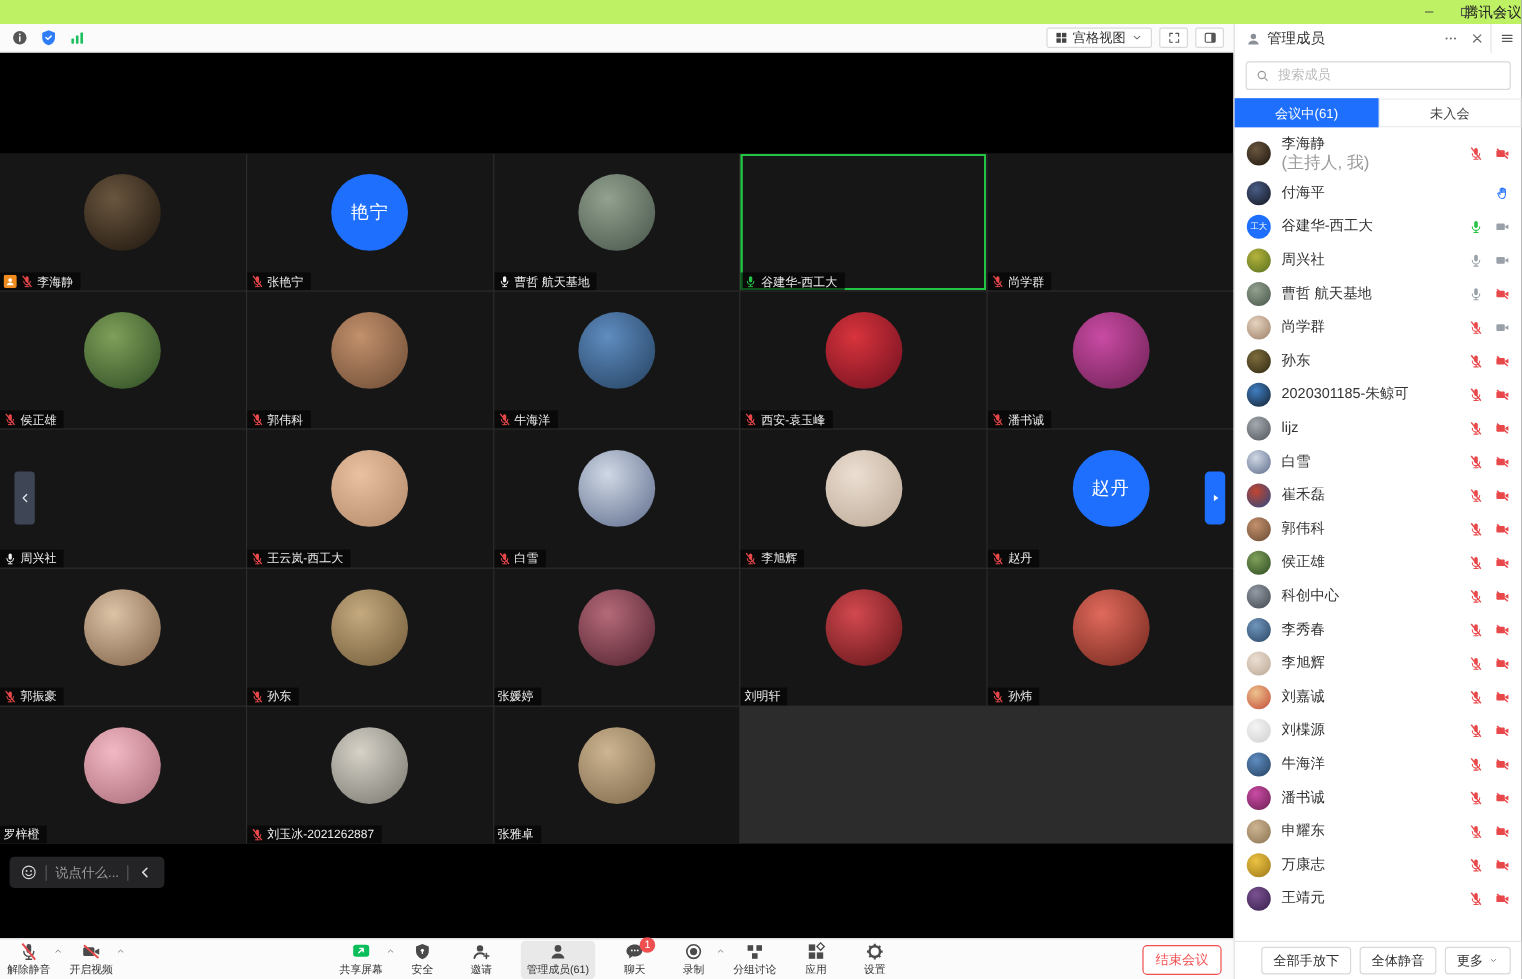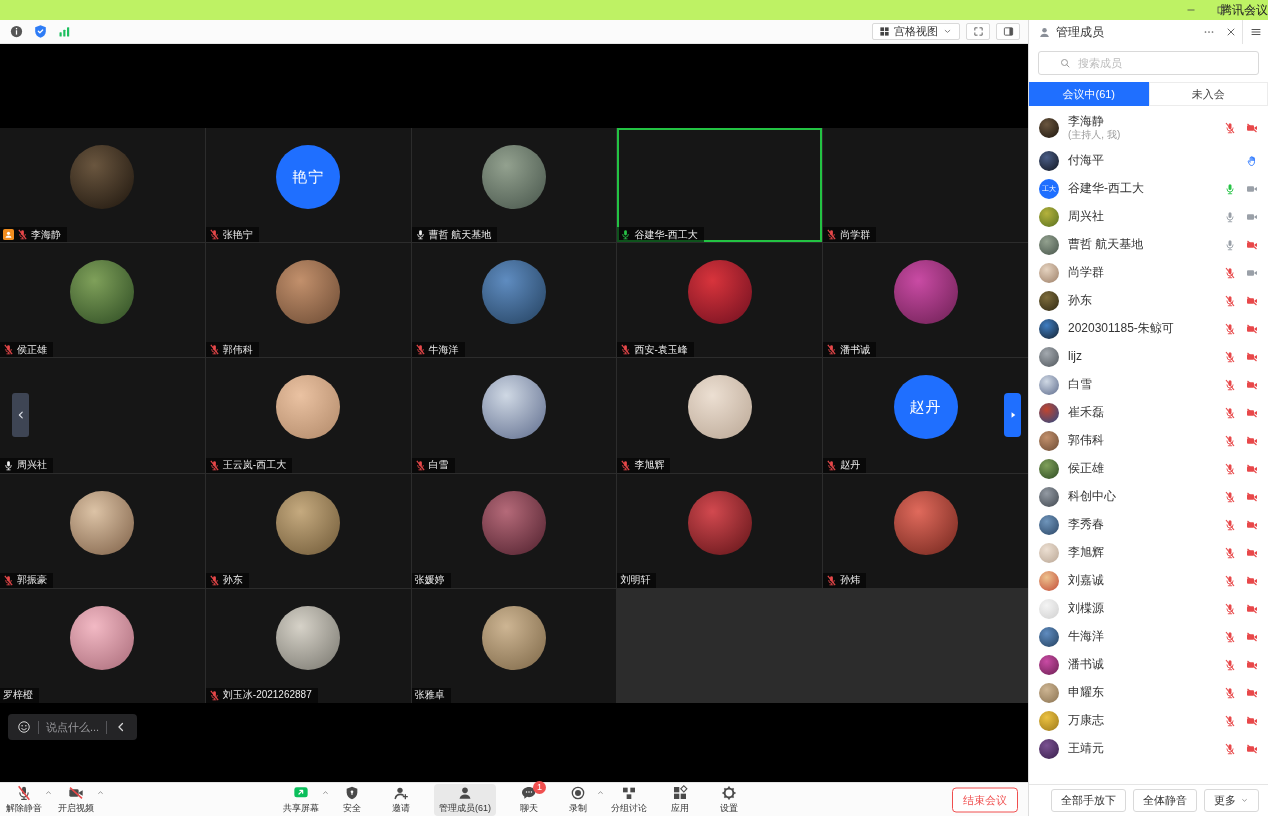--- a/index.html
+++ b/index.html
@@ -77,38 +77,38 @@
   .panel{position:absolute;top:20px;right:0;width:240px;bottom:0;background:#fff;
     border-left:1px solid #ddd;display:flex;flex-direction:column;}
   .panel-header{height:24px;flex:none;display:flex;align-items:center;padding-left:9px;gap:5px;}
   .ph-ic{width:13px;height:13px;display:inline-flex;}
   .ph-title{font-size:12px;color:#333;}
   .ph-right{margin-left:auto;display:flex;align-items:center;height:100%;}
   .ph-btn{width:22px;height:100%;display:flex;align-items:center;justify-content:center;cursor:pointer;}
   .ph-btn svg{width:12px;height:12px;}
   .ph-menu{border-left:1px solid #e3e3e3;width:26px;}
   .search-wrap{margin:7px 9px 4px;height:24px;border:1px solid #d9d9d9;border-radius:3px;
-    display:flex;align-items:center;padding:0 20px;gap:5px;flex:none;background:#fff;}
+    display:flex;align-items:center;padding:0 7px;gap:5px;flex:none;background:#fff;}
   .search-wrap svg{width:12px;height:12px;flex:none;}
   .search-input{border:none;outline:none;flex:1;font-size:11px;color:#333;min-width:0;
     font-family:inherit;}
   .search-input::placeholder{color:#bbb;}
   .tabs{display:flex;height:24px;flex:none;margin-top:3px;}
   .tab{flex:1;display:flex;align-items:center;justify-content:center;font-size:11px;color:#444;
     background:#fff;border:1px solid #ececec;cursor:pointer;}
   .tab.active{background:#1f6fff;color:#fff;border-color:#1f6fff;}
   .members{flex:1;overflow:hidden;padding-top:3px;}
   .member{height:28px;display:flex;align-items:center;padding:0 10px;gap:9px;}
   .member.tall{height:38px;}
   .m-avatar{width:20px;height:20px;border-radius:50%;flex:none;}
   .m-avatar.initials{background:#1f6fff;color:#fff;font-size:7px;display:flex;
     align-items:center;justify-content:center;}
   .m-text{display:flex;flex-direction:column;justify-content:center;min-width:0;}
   .m-name{font-size:12px;color:#333;line-height:1.15;white-space:nowrap;overflow:hidden;}
-  .m-sub{font-size:10px;color:#9a9a9a;line-height:1.2;}
+  .m-sub{font-size:14px;color:#9a9a9a;line-height:1.2;}
   .m-icons{margin-left:auto;display:flex;gap:10px;align-items:center;flex:none;}
   .m-ic{width:12px;height:12px;display:inline-flex;cursor:pointer;}
   .panel-footer{height:32px;flex:none;border-top:1px solid #e5e5e5;display:flex;align-items:center;
     justify-content:flex-end;gap:7px;padding-right:9px;background:#fff;}
   .pf-btn{border:1px solid #d9d9d9;border-radius:3px;background:#fff;font-size:11px;color:#333;
     padding:3px 9px;display:flex;align-items:center;gap:4px;cursor:pointer;font-family:inherit;}
   .pf-caret{width:9px;height:9px;display:inline-flex;}
 </style>
 </head>
 <body>

